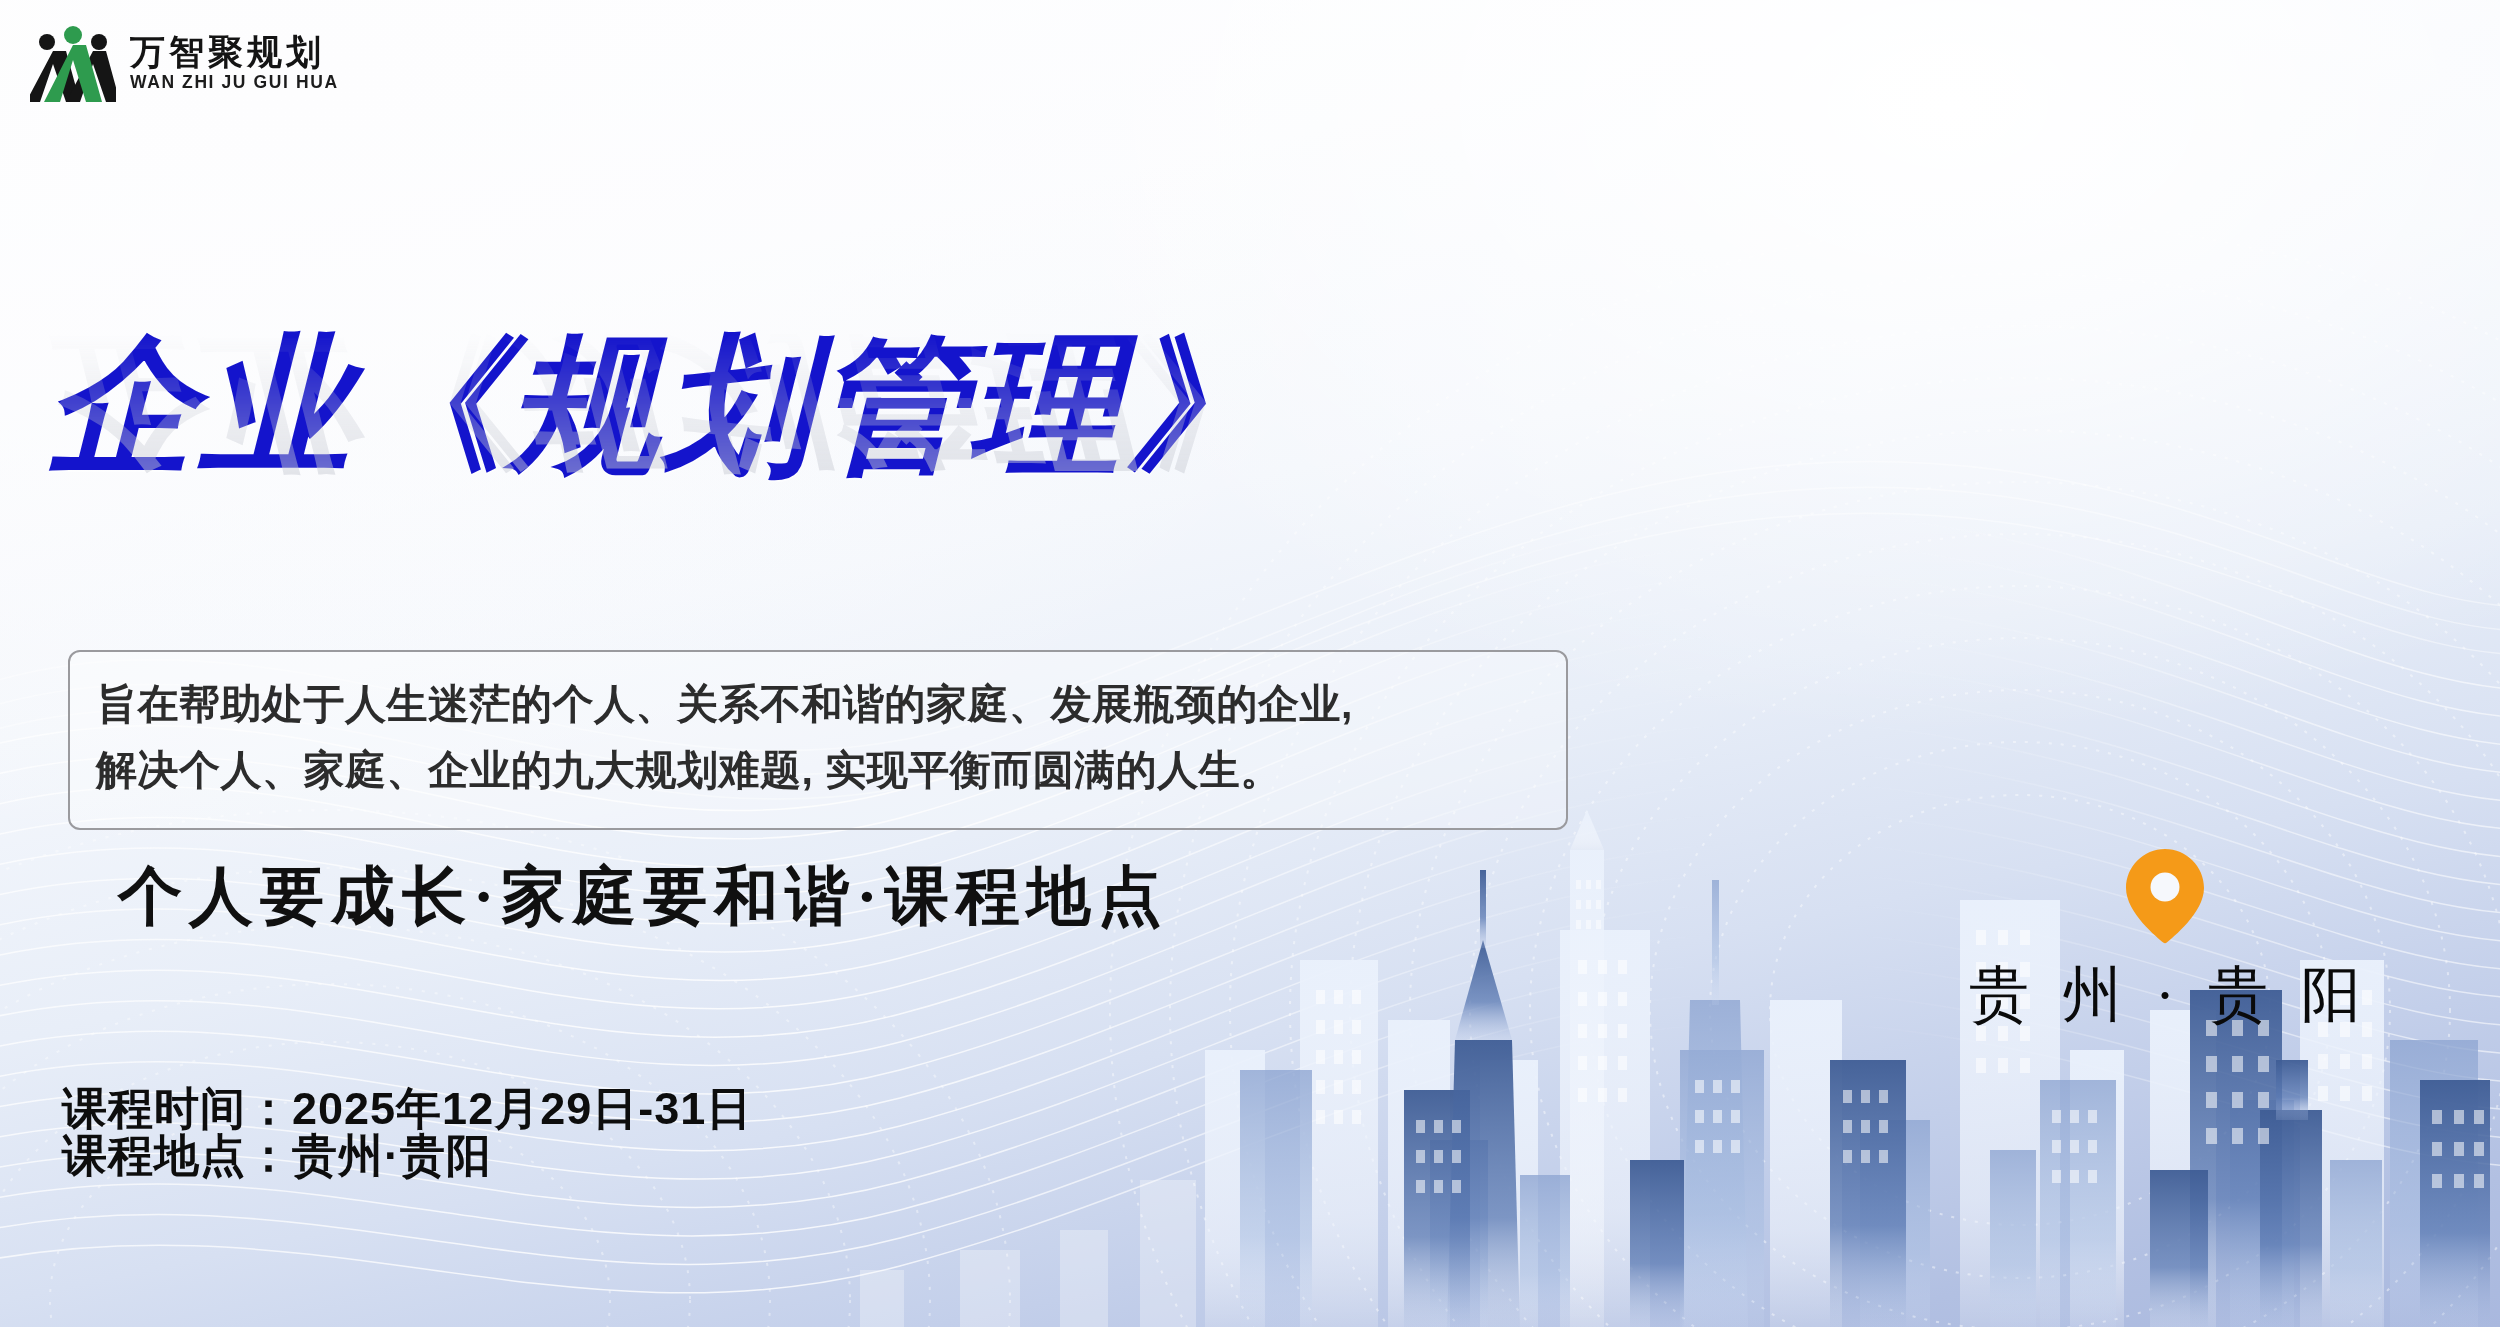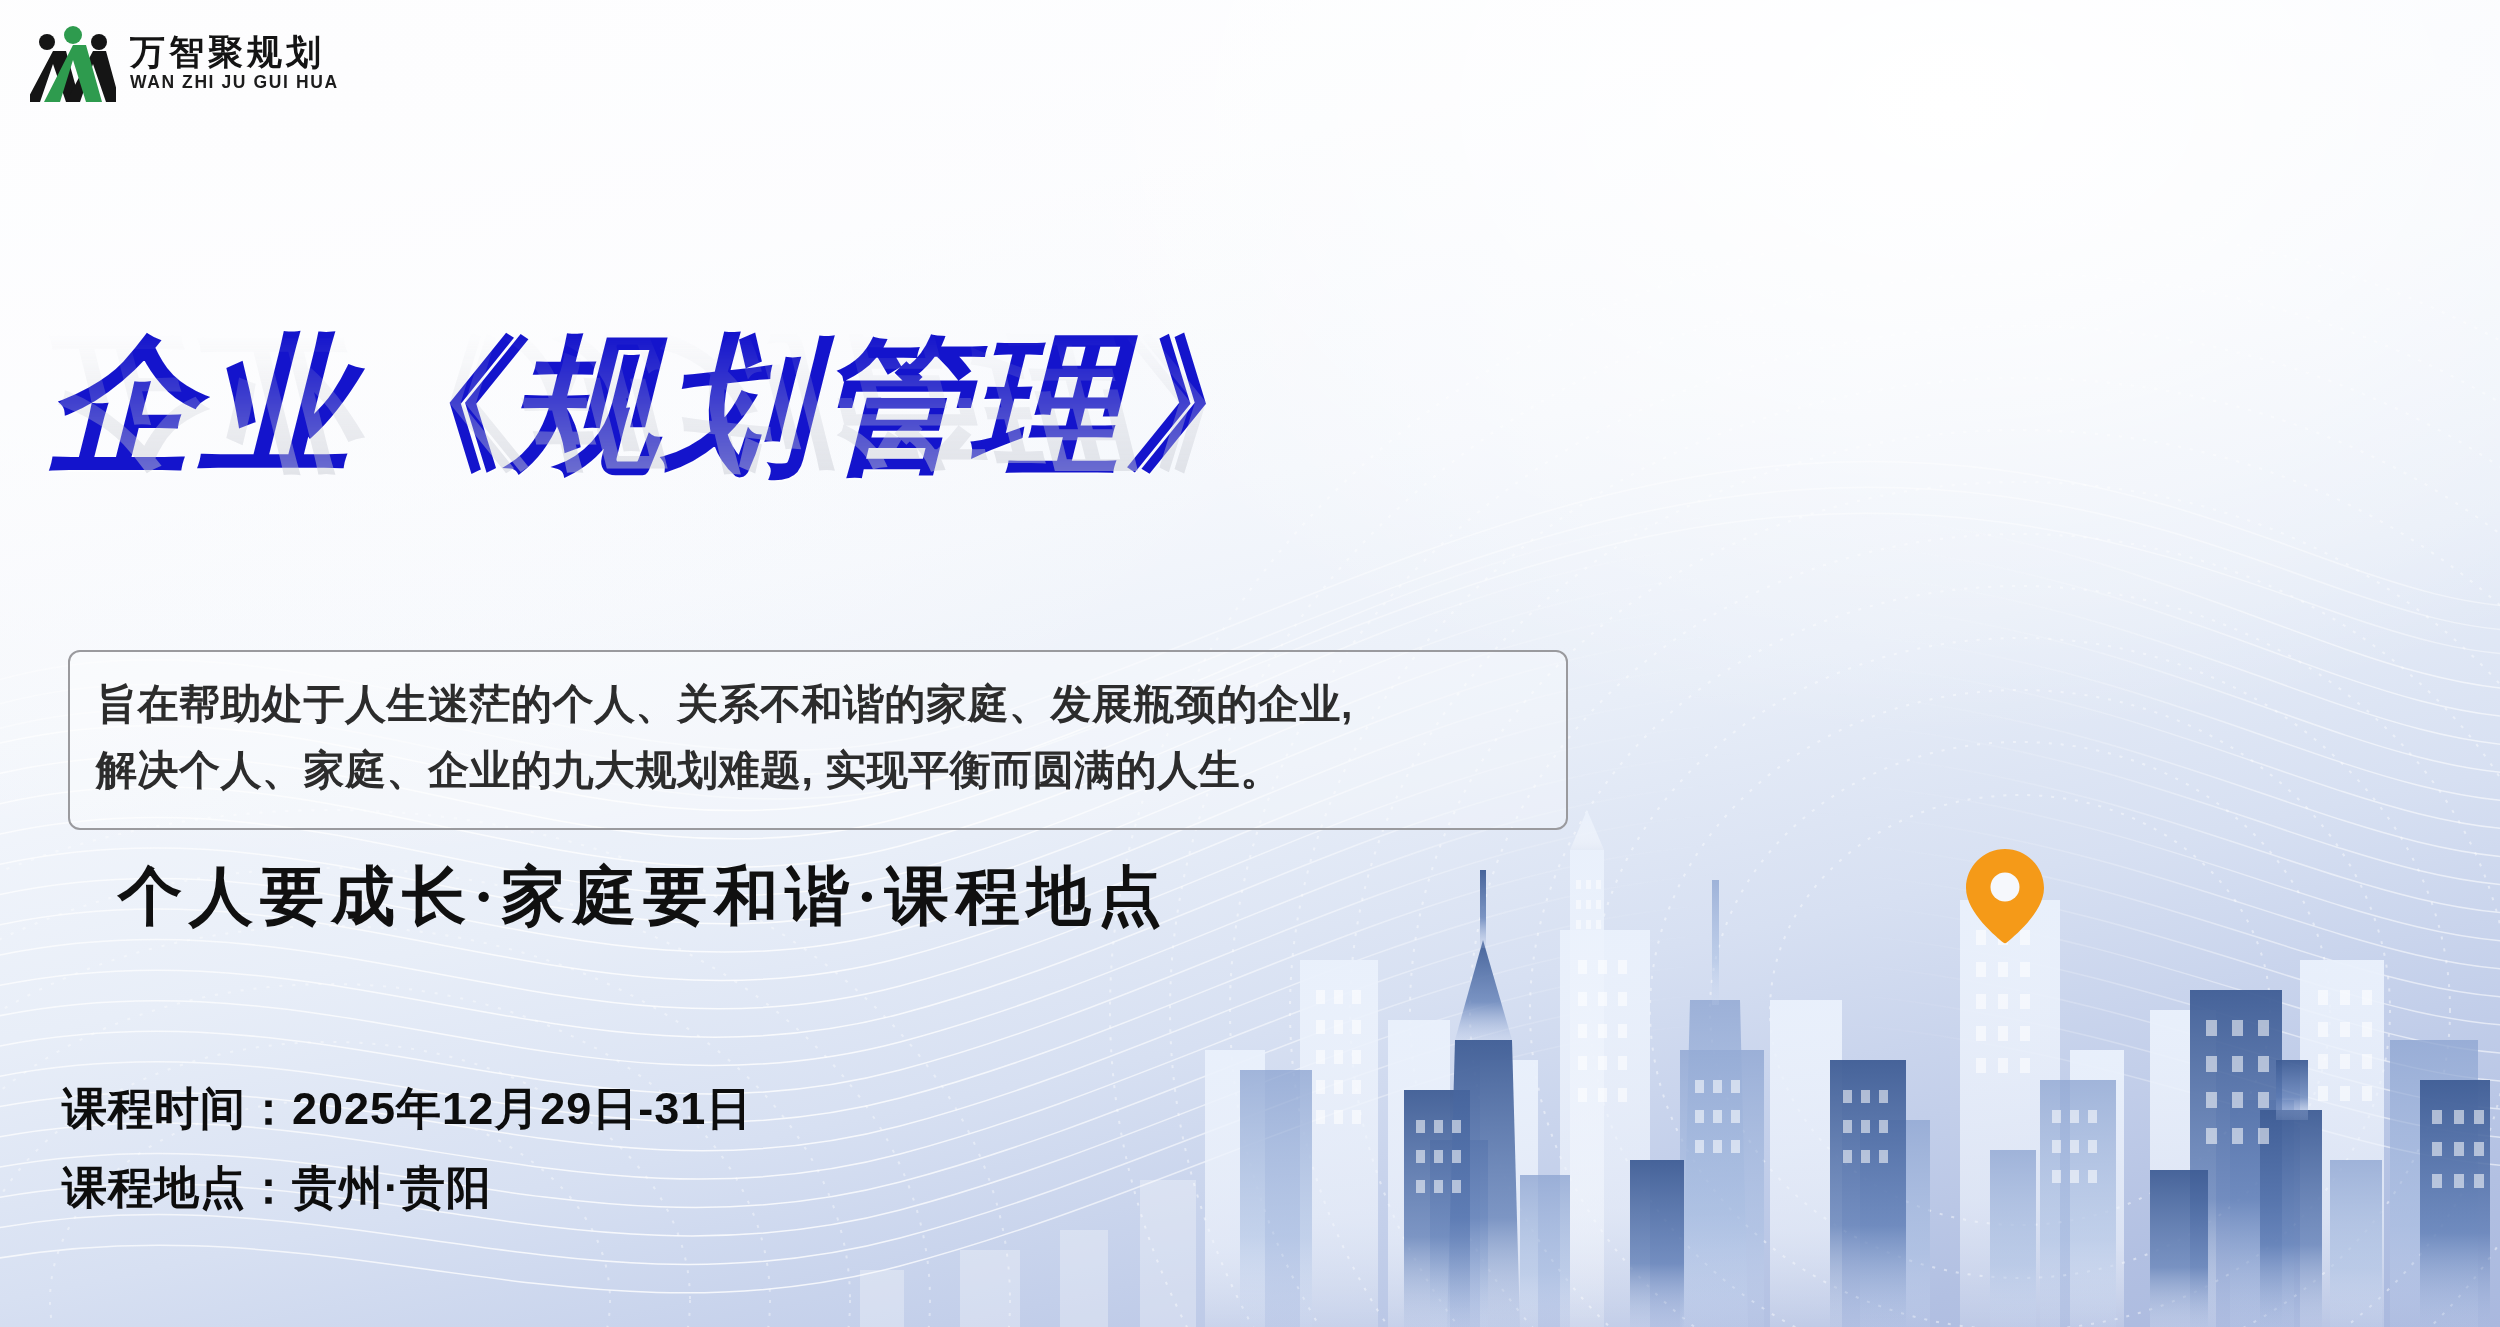--- a/index.html
+++ b/index.html
@@ -131,21 +131,20 @@
     line-height:1.1;
   }
 
   
   #course-info {
     position:absolute;
     left:62px; top:1085px;
     z-index:15;
     display:flex;
     flex-direction:column;
-    gap:32px;
   }
   .course-row {
     font-family:"Liberation Sans","DejaVu Sans",sans-serif;
     font-size:45px;
     font-weight:600;
     color:#0d0d0d;
     letter-spacing:1px;
     white-space:nowrap;
     line-height:1.05;
   }
@@ -504,15 +503,16 @@
   <div id="course-info">
     <div class="course-row">课程时间：2025年12月29日-31日</div>
     <div class="course-row">课程地点：贵州·贵阳</div>
   </div>
 
   <div id="location-block">
     <svg id="pin-icon" viewBox="0 0 90 100" xmlns="http://www.w3.org/2000/svg">
       <path d="M45 4 C23.5 4 6 21.5 6 43 C6 68 38 93 43.2 97.5 C44.2 98.4 45.8 98.4 46.8 97.5 C52 93 84 68 84 43 C84 21.5 66.5 4 45 4 Z" fill="#F59A18"></path>
       <circle cx="45" cy="42" r="14.5" fill="#F6F8FC"></circle>
     </svg>
+    <div id="location-name">贵 州 · 贵 阳</div>
   </div>
 
 </div>
 
 </body></html>

